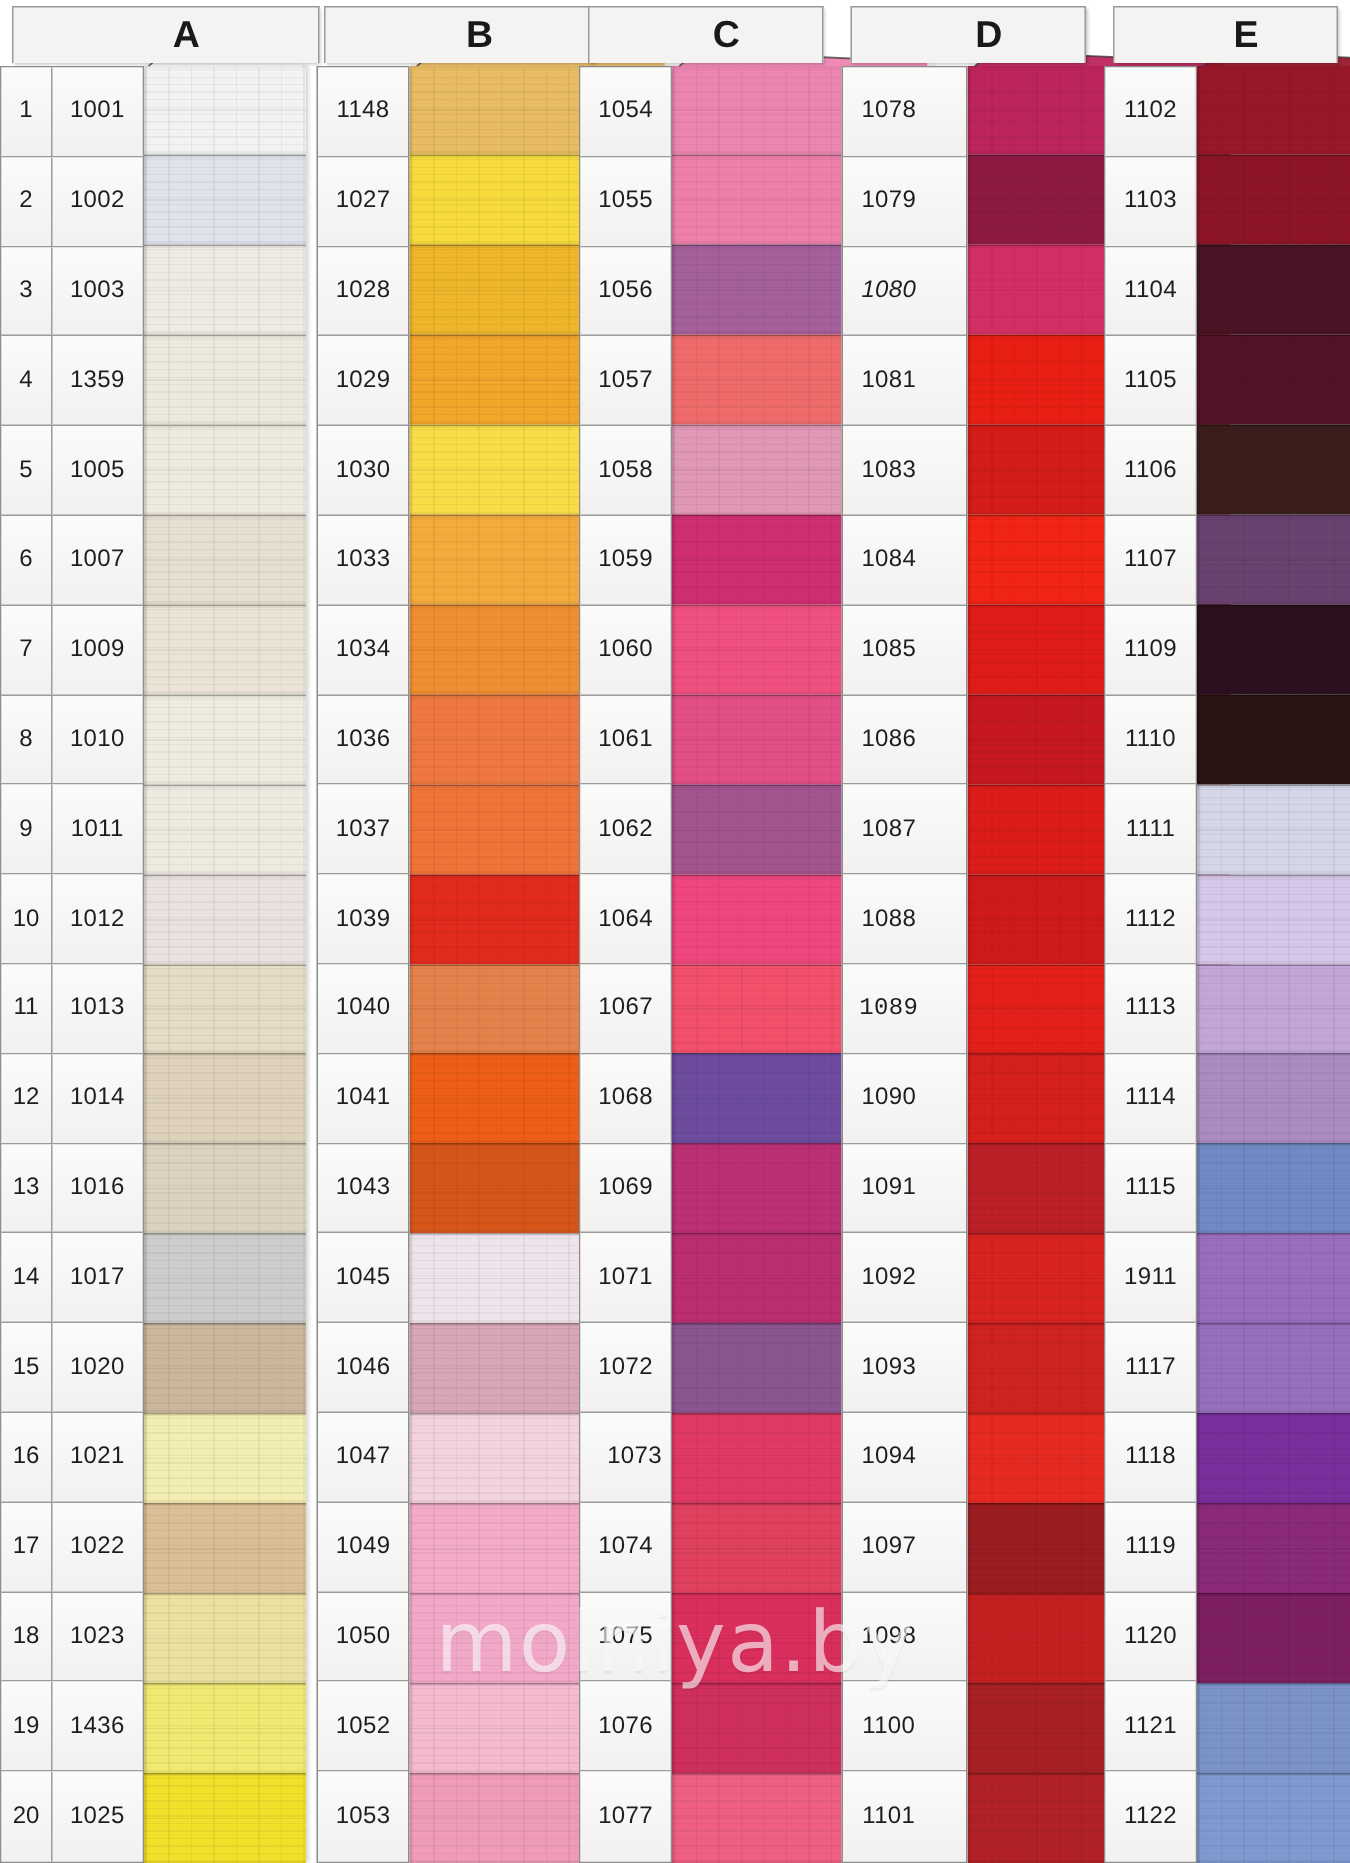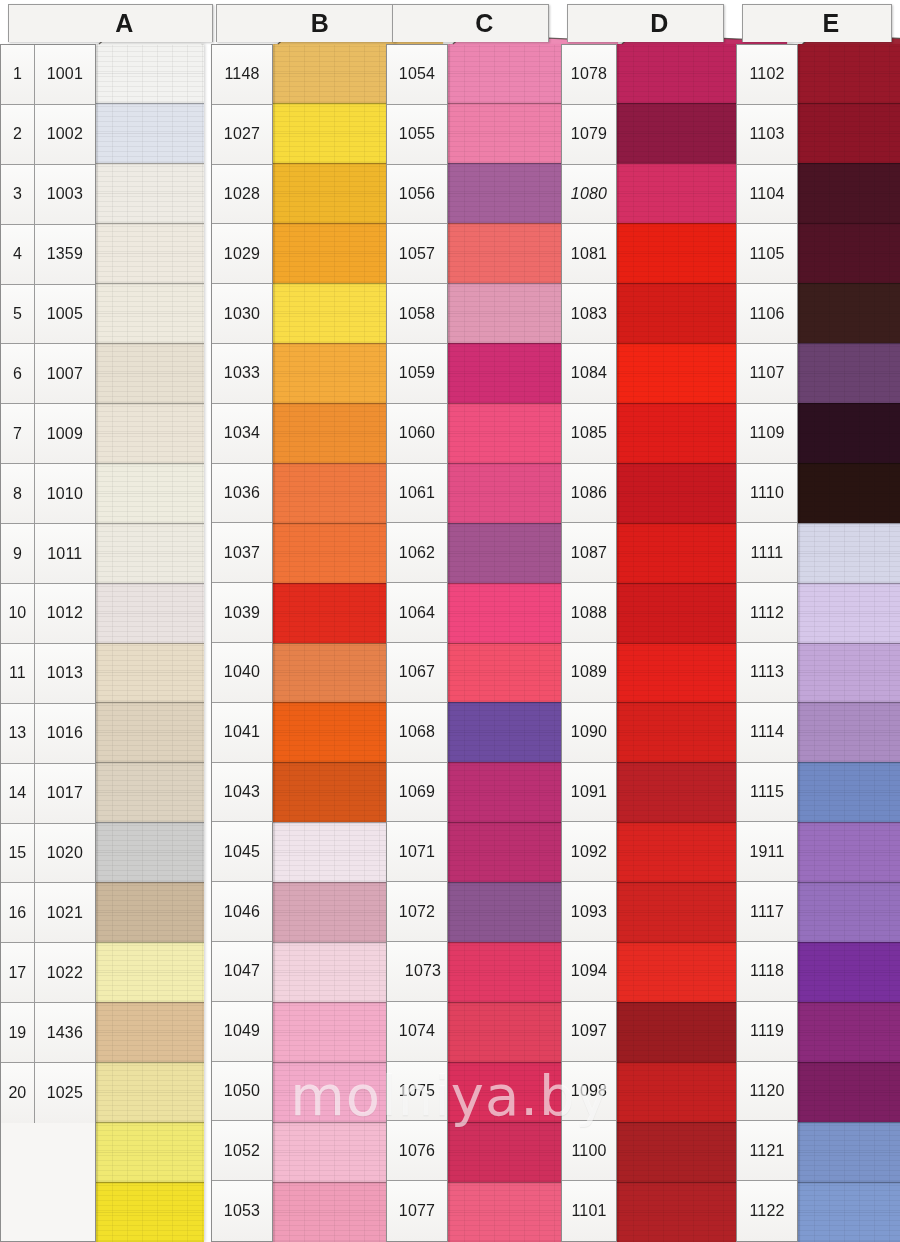--- a/index.html
+++ b/index.html
@@ -199,38 +199,46 @@
           </div>
           <div class="labelrow" style="height: 59.9px;">
             <div class="idx">10</div>
             <div class="code" style="width: 61px;">1012</div>
           </div>
           <div class="labelrow" style="height: 59.9px;">
             <div class="idx">11</div>
             <div class="code" style="width: 61px;">1013</div>
           </div>
           <div class="labelrow" style="height: 59.9px;">
+            <div class="idx">12</div>
+            <div class="code" style="width: 61px;">1014</div>
+          </div>
+          <div class="labelrow" style="height: 59.9px;">
             <div class="idx">13</div>
             <div class="code" style="width: 61px;">1016</div>
           </div>
           <div class="labelrow" style="height: 59.9px;">
             <div class="idx">14</div>
             <div class="code" style="width: 61px;">1017</div>
           </div>
           <div class="labelrow" style="height: 59.9px;">
             <div class="idx">15</div>
             <div class="code" style="width: 61px;">1020</div>
           </div>
           <div class="labelrow" style="height: 59.9px;">
             <div class="idx">16</div>
             <div class="code" style="width: 61px;">1021</div>
           </div>
           <div class="labelrow" style="height: 59.9px;">
             <div class="idx">17</div>
             <div class="code" style="width: 61px;">1022</div>
+          </div>
+          <div class="labelrow" style="height: 59.9px;">
+            <div class="idx">18</div>
+            <div class="code" style="width: 61px;">1023</div>
           </div>
           <div class="labelrow" style="height: 59.9px;">
             <div class="idx">19</div>
             <div class="code" style="width: 61px;">1436</div>
           </div>
           <div class="labelrow" style="height: 59.9px;">
             <div class="idx">20</div>
             <div class="code" style="width: 61px;">1025</div>
           </div>
         </div>
@@ -450,21 +458,21 @@
             <path d="M0,17 C14,4 26,2 40,8 L175,14" fill="none" stroke="rgba(60,55,50,0.75)" stroke-width="1.3"></path>
           </svg>
         </div>
       </div>
     </div>
     <div class="colgroup" style="position: absolute; left: 561px; top: 0px;">
       <div class="col-header" style="position: absolute; left: 6px; top: 4px; width: 157px; height: 38px;">
         <span class="col-letter">D</span>
       </div>
       <div class="col-body" style="position: absolute; left: 0px; top: 44px;">
-        <div class="labels no-idx" style="width: 56px; height: 1198px;">
+        <div class="labels no-idx" style="width: 84px; height: 1198px;">
           <div class="labelrow" style="height: 59.9px;">
             <div class="code" style="width: 61px;">1078</div>
           </div>
           <div class="labelrow" style="height: 59.9px;">
             <div class="code" style="width: 61px;">1079</div>
           </div>
           <div class="labelrow" style="height: 59.9px; font-style: italic;">
             <div class="code" style="width: 61px;">1080</div>
           </div>
           <div class="labelrow" style="height: 59.9px;">
@@ -481,21 +489,21 @@
           </div>
           <div class="labelrow" style="height: 59.9px;">
             <div class="code" style="width: 61px;">1086</div>
           </div>
           <div class="labelrow" style="height: 59.9px;">
             <div class="code" style="width: 61px;">1087</div>
           </div>
           <div class="labelrow" style="height: 59.9px;">
             <div class="code" style="width: 61px;">1088</div>
           </div>
-          <div class="labelrow" style="height: 59.9px;">
+          <div class="labelrow" style="height: 59.9px; font-family: Liberation Mono, monospace;">
             <div class="code" style="width: 61px;">1089</div>
           </div>
           <div class="labelrow" style="height: 59.9px;">
             <div class="code" style="width: 61px;">1090</div>
           </div>
           <div class="labelrow" style="height: 59.9px;">
             <div class="code" style="width: 61px;">1091</div>
           </div>
           <div class="labelrow" style="height: 59.9px;">
             <div class="code" style="width: 61px;">1092</div>

